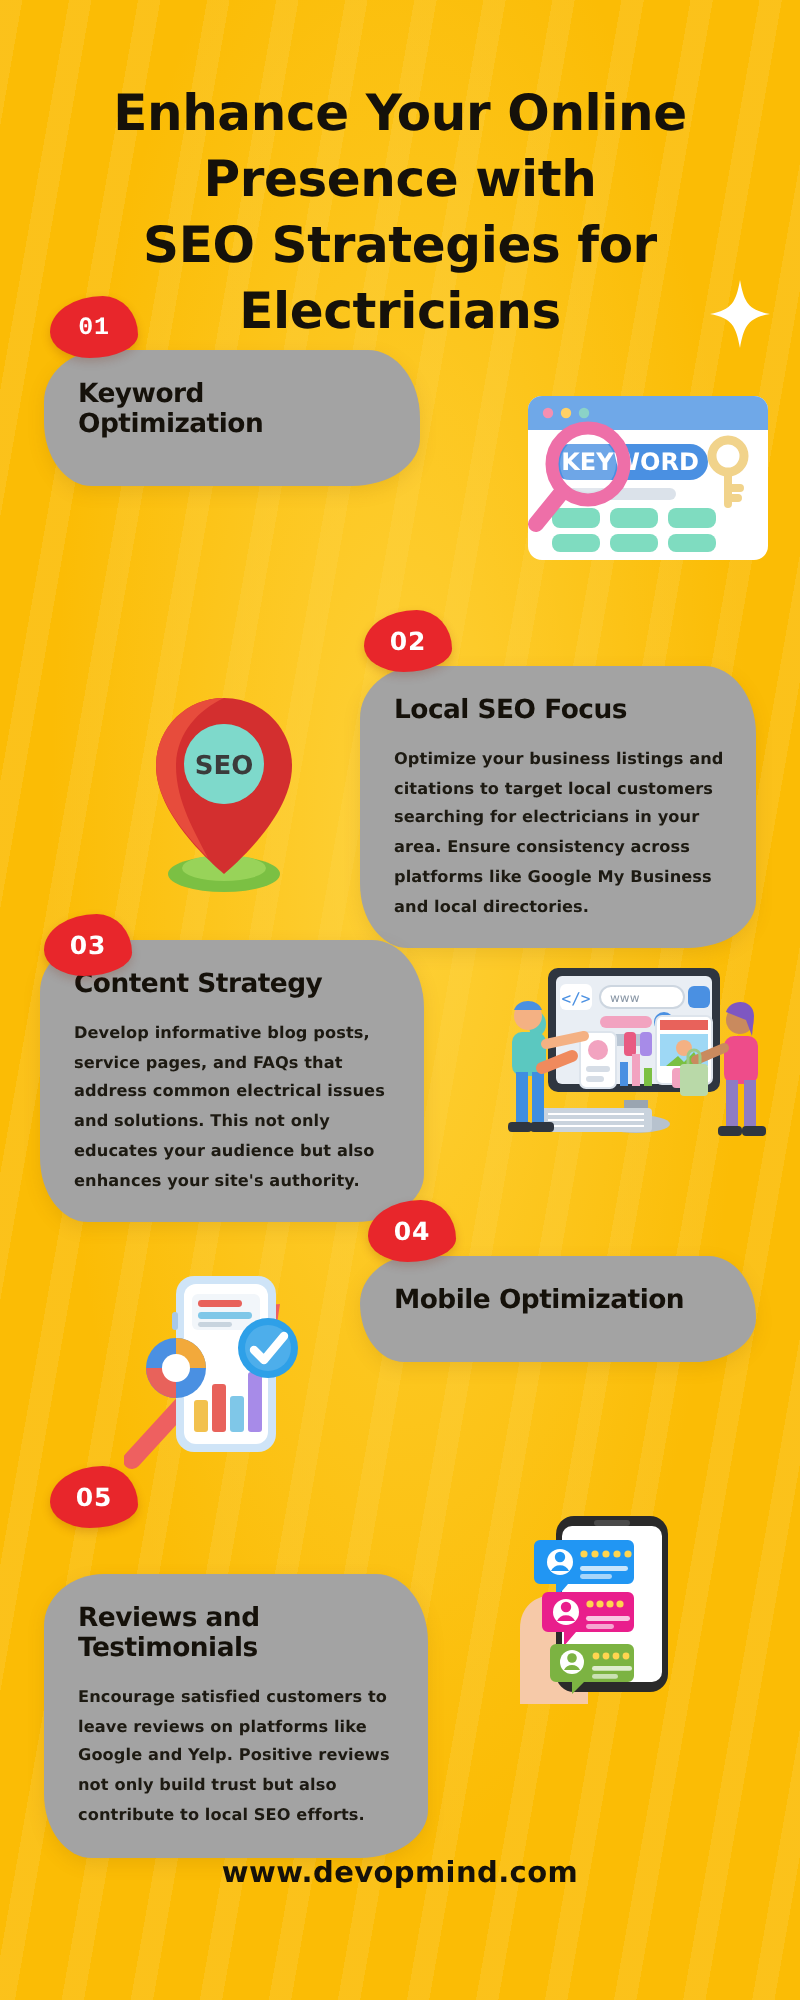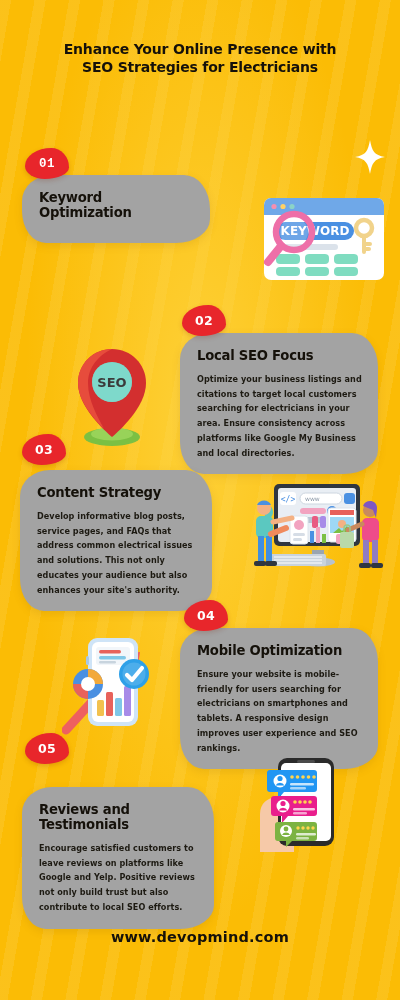--- a/index.html
+++ b/index.html
@@ -22,21 +22,21 @@
   }
   #glow{
     position:absolute; inset:0;
     background:radial-gradient(ellipse at 50% 42%, rgba(255,216,74,0.75) 0%, rgba(251,188,5,0) 62%);
     pointer-events:none;
   }
 
   .title{
     position:absolute; top:40px; left:0; width:400px;
     text-align:center;
-    font-size:14px; line-height:1.32;
+    font-size:25px; line-height:1.32;
     font-weight:900; letter-spacing:-0.2px;
     color:#15110a;
   }
 
   .spark{ position:absolute; }
 
   
   .card{
     position:absolute;
     background:#a3a3a3;
@@ -133,21 +133,21 @@
 <svg class="art" style="left:62px; top:345px;" width="100" height="104" viewBox="0 0 100 104">
   <ellipse cx="50" cy="92" rx="28" ry="9" fill="#7BC043"></ellipse>
   <ellipse cx="50" cy="89" rx="21" ry="6.5" fill="#98D359"></ellipse>
   <path d="M50 4C31 4 16 19 16 38c0 24 27 48 34 54 7-6 34-30 34-54C84 19 69 4 50 4Z" fill="#D32F2F"></path>
   <path d="M50 4C31 4 16 19 16 38c0 18 16 36 26 46C36 72 26 56 26 38 26 22 37 10 50 4Z" fill="#E74C3C"></path>
   <circle cx="50" cy="37" r="20" fill="#6FD2C4"></circle>
   <circle cx="50" cy="37" r="20" fill="#8EE0D2" opacity="0.5"></circle>
   <text x="50" y="42" font-family="DejaVu Sans, sans-serif" font-size="13" font-weight="900" fill="#3b3b3b" text-anchor="middle">SEO</text>
 </svg>
 
-<div class="badge" style="left:22px; top:434px;">03</div>
+<div class="badge" style="left:22px; top:457px;">03</div>
 <div class="card" style="left:20px; top:470px; width:192px;">
   <h3>Content Strategy</h3>
   <p>Develop informative blog posts, service pages, and FAQs that address common electrical issues and solutions. This not only educates your audience but also enhances your site's authority.</p>
 </div>
 
 <svg class="art" style="left:240px; top:478px;" width="155" height="100" viewBox="0 0 155 100">
   <rect x="34" y="6" width="86" height="62" rx="5" fill="#2F3640"></rect>
   <rect x="38" y="10" width="78" height="54" rx="3" fill="#E9EEF4"></rect>
   <rect x="72" y="72" width="12" height="10" fill="#9aa5b1"></rect>
   <ellipse cx="78" cy="84" rx="17" ry="4.5" fill="#B7C2CE"></ellipse>
@@ -205,21 +205,20 @@
     <rect x="100" y="54" width="14" height="16" rx="2" fill="#B9D9A8"></rect>
     <path d="M104 54v-4a3 3 0 0 1 6 0v4" fill="none" stroke="#9CC98A" stroke-width="1.5"></path>
     <rect x="119" y="85" width="12" height="5" rx="2" fill="#2F3640"></rect>
     <rect x="131" y="85" width="12" height="5" rx="2" fill="#2F3640"></rect>
   </g>
 </svg>
 
 <div class="badge" style="left:184px; top:600px;">04</div>
 <div class="card" style="left:180px; top:628px; width:198px;">
   <h3>Mobile Optimization</h3>
-  <p>Ensure your website is mobile-friendly for users searching for electricians on smartphones and tablets. A responsive design improves user experience and SEO rankings.</p>
 </div>
 
 <svg class="art" style="left:62px; top:630px;" width="120" height="105" viewBox="0 0 120 105">
   <path d="M4 100 L68 30" stroke="#EE6060" stroke-width="9" stroke-linecap="round"></path>
   <path d="M52 24 L78 22 L74 48 Z" fill="#EE6060"></path>
   <rect x="26" y="8" width="50" height="88" rx="9" fill="#CFE4F7"></rect>
   <rect x="30" y="12" width="42" height="80" rx="6" fill="#FFFFFF"></rect>
   <rect x="24" y="26" width="3" height="9" rx="1.5" fill="#A8C8E8"></rect>
   <rect x="24" y="39" width="3" height="9" rx="1.5" fill="#A8C8E8"></rect>
   <rect x="34" y="17" width="34" height="18" rx="3" fill="#F2F6FA"></rect>

